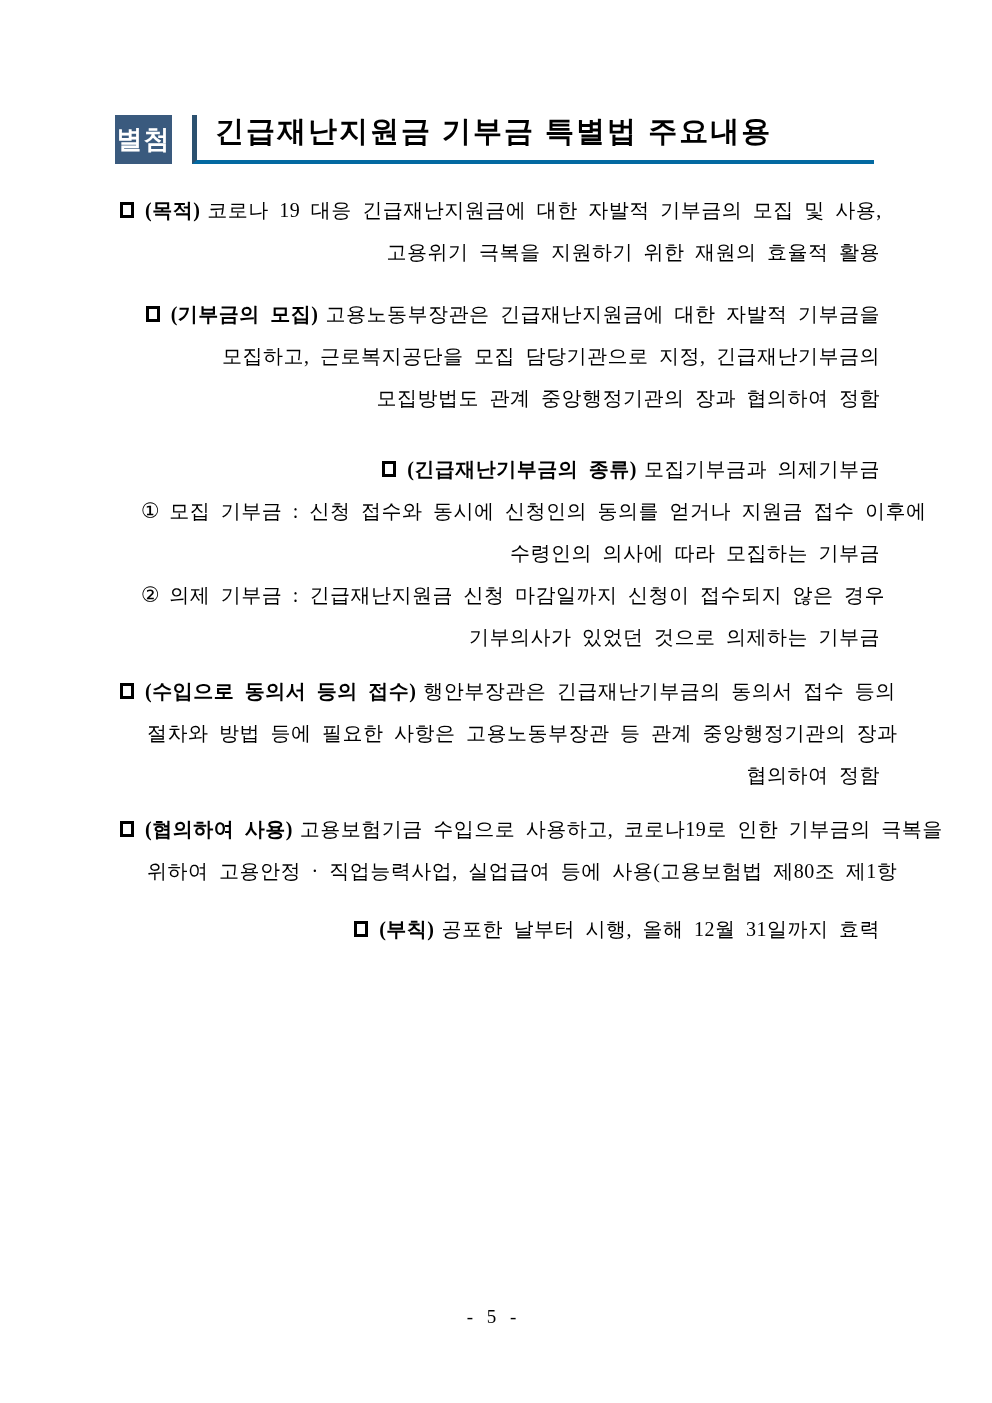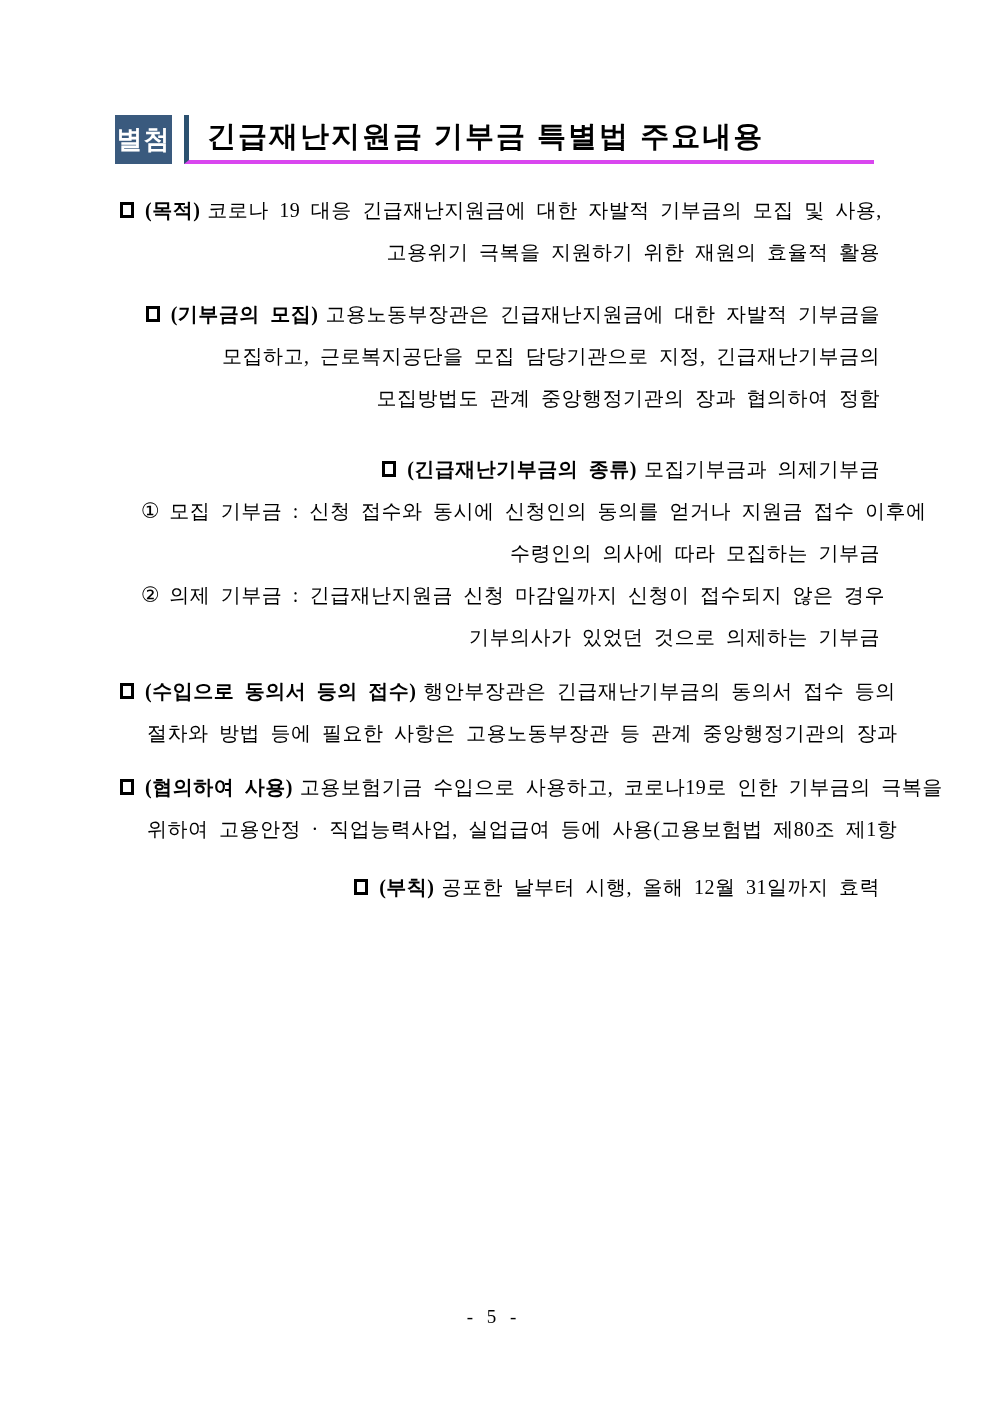--- a/index.html
+++ b/index.html
@@ -16,24 +16,24 @@
     position:absolute; left:115px; right:110px; top:115px; height:49px;
     display:flex; align-items:stretch;
   }
   .badge {
     width:57px; background:#3A5A7E; color:#ffffff;
     display:flex; align-items:center; justify-content:center;
     font-family:"Liberation Sans","DejaVu Sans",sans-serif;
     font-weight:bold; font-size:26px; letter-spacing:1px;
   }
   .title-rule {
-    flex:1; margin-left:12px;
+    flex:1; margin-left:20px;
     border-left:5px solid #2C5170;
-    border-bottom:4px solid #d946ef;
-    display:flex; align-items:flex-end; padding-left:18px;
+    border-bottom:4px solid #0369a1;
+    display:flex; align-items:flex-start; padding-left:18px;
   }
   .title {
     font-family:"Liberation Sans","DejaVu Sans",sans-serif;
     font-weight:bold; font-size:29px; letter-spacing:2px;
     transform:translateY(-3px); white-space:nowrap;
   }
 
   
   .content { position:absolute; left:120px; top:189px; width:760px;text-align:right; }
   .line {
@@ -105,20 +105,21 @@
         <span class="circ">②</span><span>의제 기부금 : 긴급재난지원금 신청 마감일까지 신청이 접수되지 않은 경우</span>
       </div>
       <div class="line sub-cont">기부의사가 있었던 것으로 의제하는 기부금</div>
     </div>
 
     <div class="section sec-4">
       <div class="line">
         <span class="sq"></span><span class="lbl">(수입으로 동의서 등의 접수)</span><span>행안부장관은 긴급재난기부금의 동의서 접수 등의</span>
       </div>
       <div class="line cont">절차와 방법 등에 필요한 사항은 고용노동부장관 등 관계 중앙행정기관의 장과</div>
+      <div class="line cont">협의하여 정함</div>
     </div>
 
     <div class="section sec-5">
       <div class="line">
         <span class="sq"></span><span class="lbl">(협의하여 사용)</span><span>고용보험기금 수입으로 사용하고, 코로나19로 인한 기부금의 극복을</span>
       </div>
       <div class="line cont">위하여 고용안정 · 직업능력사업, 실업급여 등에 사용(고용보험법 제80조 제1항</div>
     </div>
 
     <div class="section sec-6">

